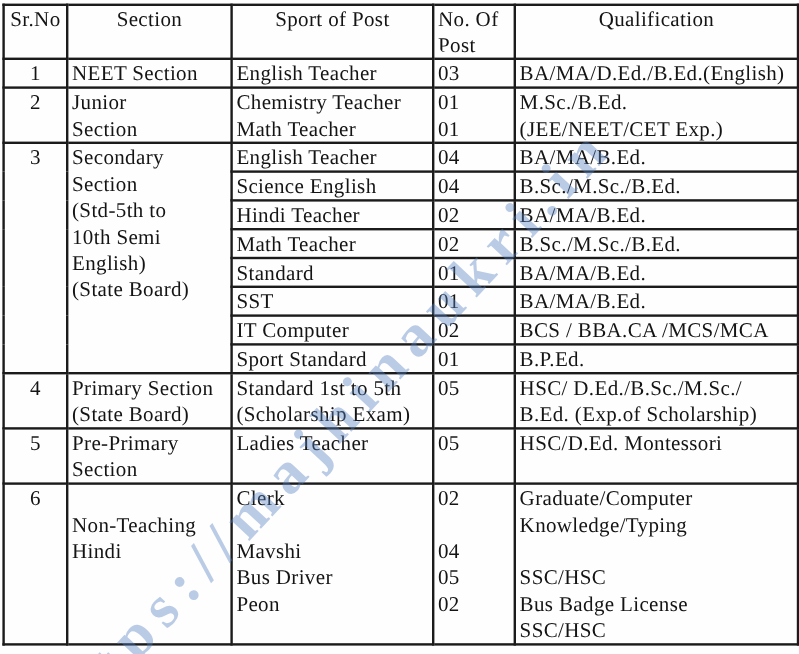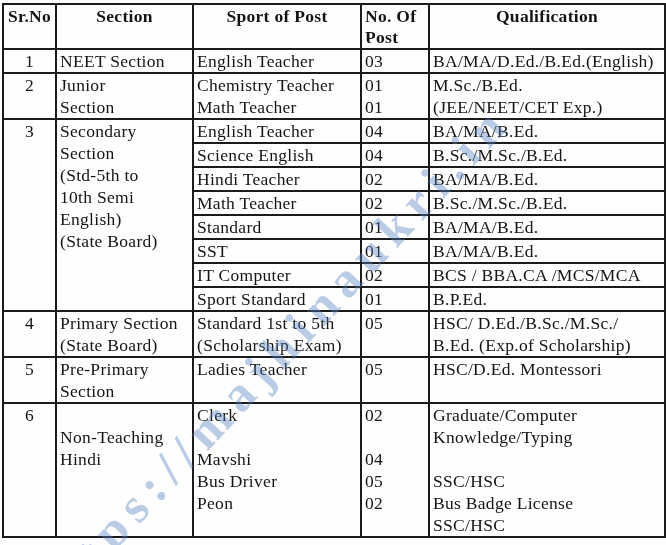--- a/index.html
+++ b/index.html
@@ -32,21 +32,21 @@
     vertical-align: top;
     padding: 0 3px;
     white-space: pre-line;
     font-size: 17.5px;
     line-height: 22px;
     letter-spacing: 0.3px;
     color: #141414;
     overflow: hidden;
   }
   th {
-    font-weight: bold;
+    font-weight: normal;
     text-align: center;
     padding-top: 1px;
     line-height: 21px;
   }
   th.left { text-align: left; border-radius: 18px; }
   td.sr { text-align: center; padding: 0; }
   tr.subrow td { border-top-width: 1px; }
 
   tr.h-head { height: 44px; }
   tr.h-r1   { height: 22px; }

